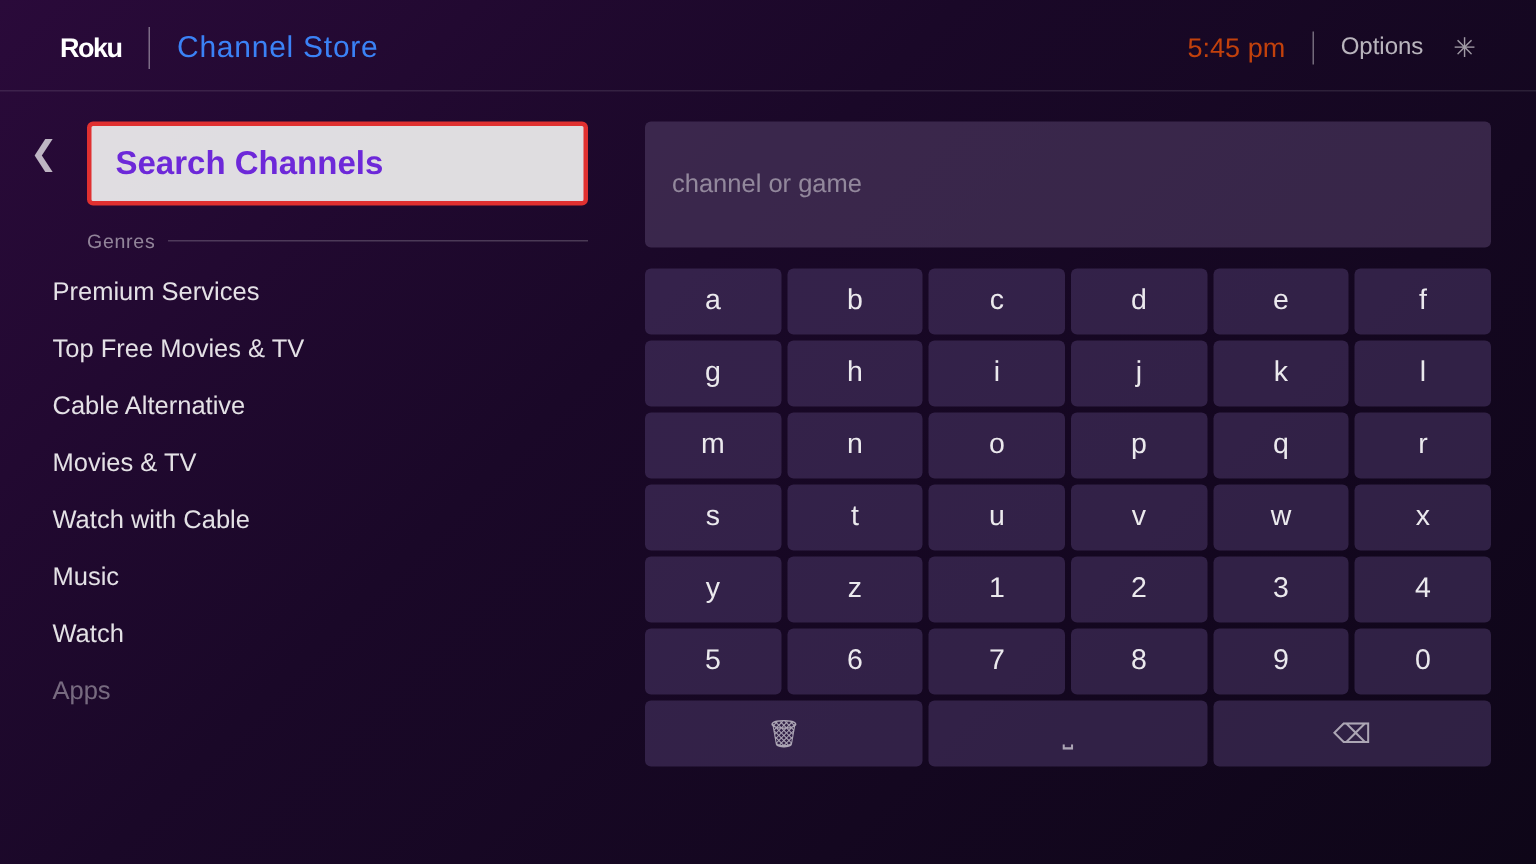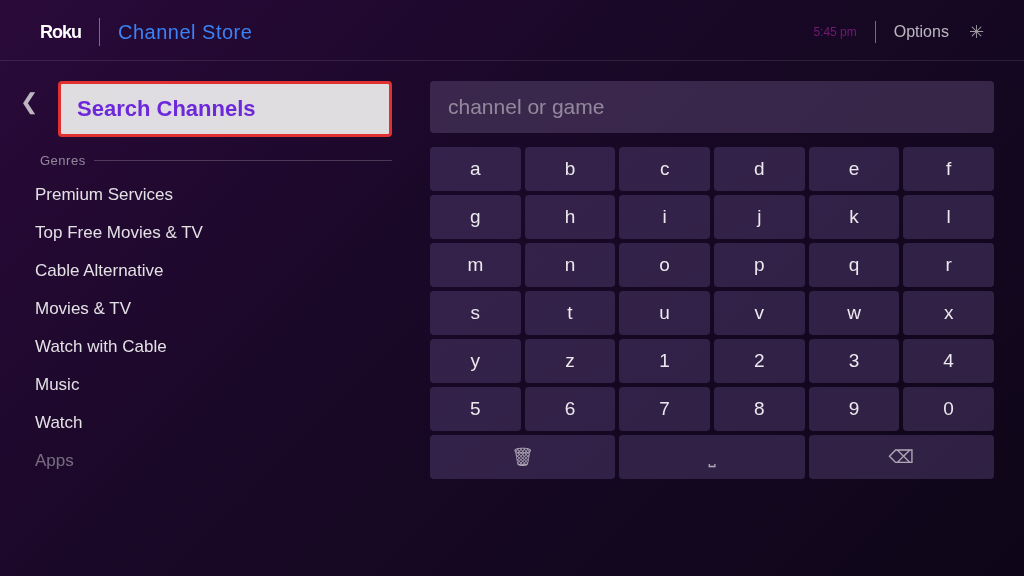--- a/index.html
+++ b/index.html
@@ -49,22 +49,22 @@
       letter-spacing: 0.5px;
     }
 
     .header-right {
       display: flex;
       align-items: center;
       gap: 18px;
     }
 
     .time {
-      font-size: 12px;
-      color: #701a75;
+      font-size: 18px;
+      color: #c2410c;
       font-weight: 400;
     }
 
     .header-right-divider {
       width: 1px;
       height: 22px;
       background: rgba(255,255,255,0.4);
     }
 
     .options-btn {
@@ -118,21 +118,21 @@
 
     .search-channels-text {
       font-size: 22px;
       font-weight: 700;
       color: #6d28d9;
     }
 
     .genres-label {
       font-size: 13px;
       color: rgba(255,255,255,0.5);
-      margin-left: 40px;
+      margin-left: 58px;
       margin-bottom: 8px;
       letter-spacing: 0.5px;
       display: flex;
       align-items: center;
       gap: 8px;
     }
 
     .genres-label::after {
       content: '';
       flex: 1;
@@ -163,22 +163,22 @@
       padding: 20px 30px 20px 10px;
       display: flex;
       flex-direction: column;
       gap: 0;
     }
 
     .search-input-display {
       background: rgba(80,60,100,0.6);
       border: none;
       border-radius: 4px;
-      padding: 14px 18px;
-      font-size: 21px;
+      padding: 32px 18px;
+      font-size: 17px;
       color: rgba(255,255,255,0.45);
       margin-bottom: 14px;
       width: 100%;
     }
 
     .keyboard-grid {
       display: grid;
       grid-template-columns: repeat(6, 1fr);
       gap: 4px;
       width: 100%;

